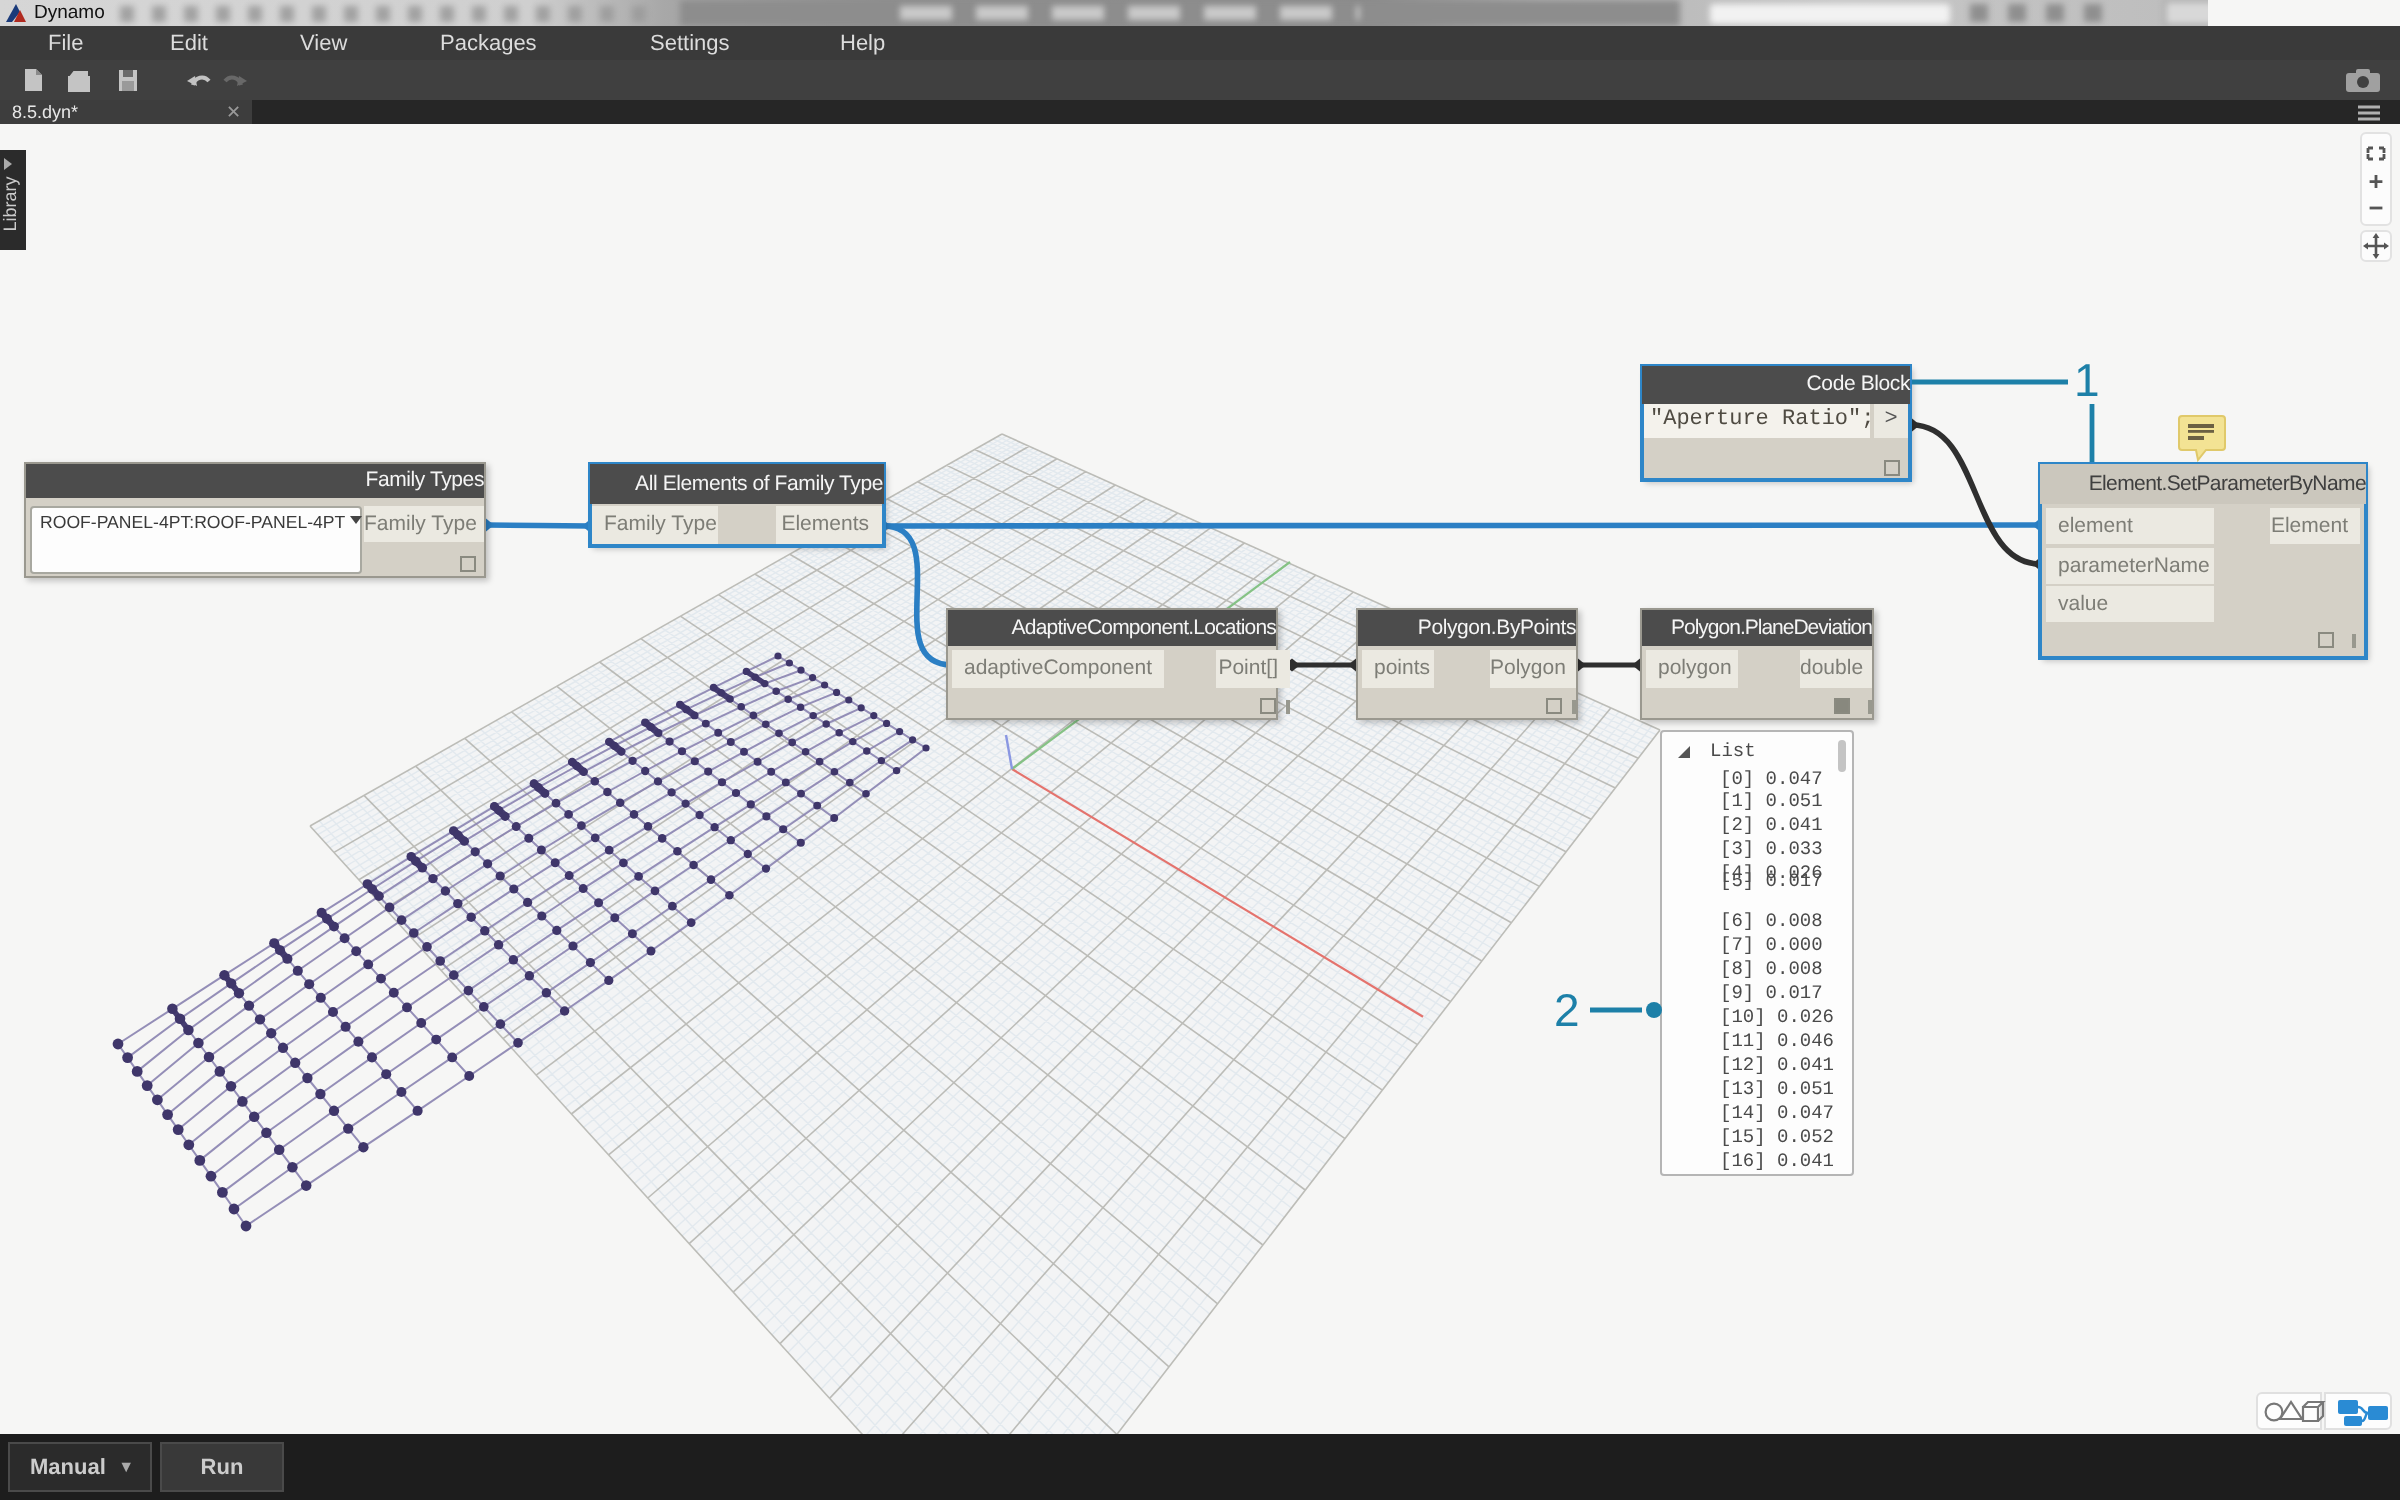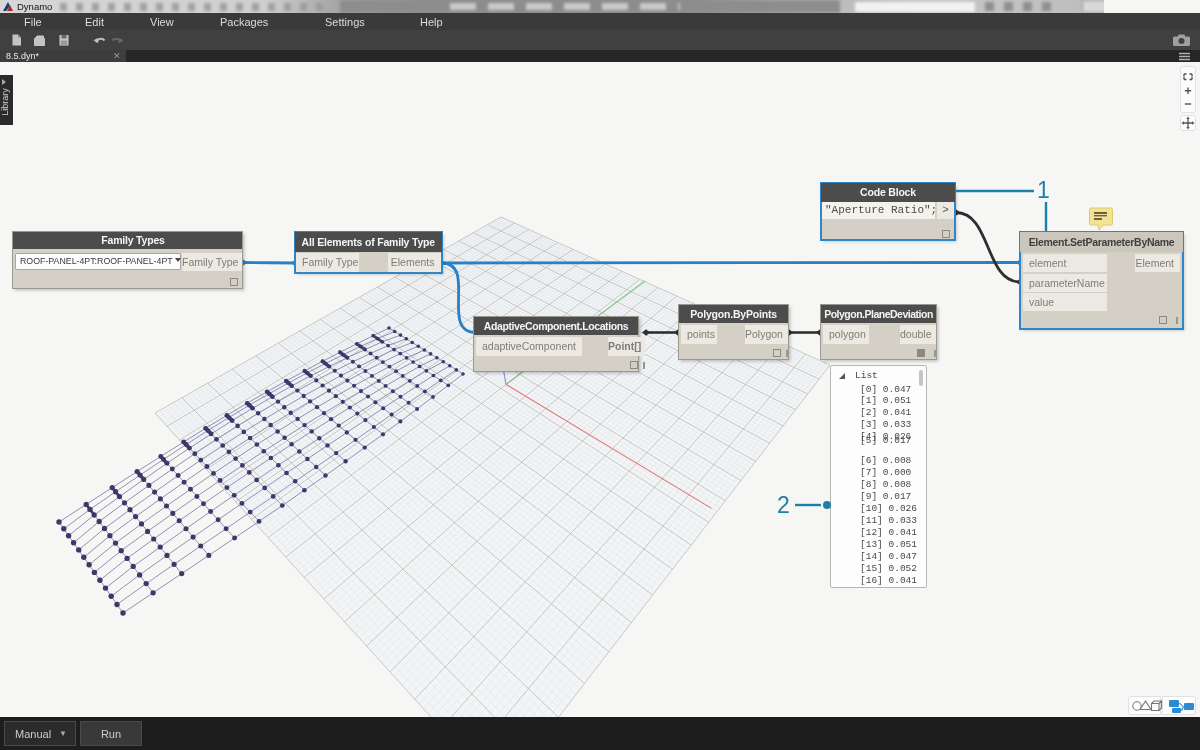--- a/index.html
+++ b/index.html
@@ -8,26 +8,26 @@
 
 
 #titlebar { left:0; top:0; width:1104px; height:13px; background:linear-gradient(90deg,#d6d6d6 0%,#cfcfcf 24%,#a8a8a8 30%,#8f8f8f 40%,#8a8a8a 62%,#b5b5b5 70%,#c6c6c6 84%,#bdbdbd 100%); overflow:hidden; z-index:50; }
 #titlebar .blur { position:absolute; filter:blur(1.6px); }
 #menubar { left:0; top:13px; width:1200px; height:17px; background:#3a3a3a; z-index:50; color:#dcdcdc; font-size:11px; }
 #menubar span { position:absolute; top:3px; }
 #toolbar { left:0; top:30px; width:1200px; height:20px; background:#404040; z-index:50; }
 #tabbar { left:0; top:50px; width:1200px; height:12px; background:#262626; z-index:50; }
 #tab { position:absolute; left:0; top:0; width:126px; height:12px; background:#3d3d3d; color:#e8e8e8; font-size:9px; }
 #bottombar { left:0; top:717px; width:1200px; height:33px; background:#1d1d1d; z-index:50; }
-.runbtn { position:absolute; font-size:11px; color:#cccccc; }
+.runbtn { position:absolute; font-size:11px; color:#cccccc;font-weight:bold; }
 
 
 .node { position:absolute; background:#d4d0c6; border:1px solid #9a988f; box-shadow:1.5px 1.5px 3px rgba(0,0,0,0.22); z-index:10; }
 .node.sel { border:none; outline:2.5px solid #2e86c8; outline-offset:-1px; }
-.nhead { position:absolute; left:0; top:0; width:100%; background:#4c4c4c; color:#f5f5f5; font-size:10.5px; letter-spacing:-0.2px; font-weight:bold; text-align:center; white-space:nowrap; }
+.nhead { position:absolute; left:0; top:0; width:100%; background:#4c4c4c; color:#f5f5f5; font-size:10.5px; letter-spacing:-0.2px; font-weight:normal; text-align:right; white-space:nowrap; }
 .port { position:absolute; background:#ebe9e1; color:#7d7d76; font-size:10.5px; line-height:18px; white-space:nowrap; }
 .port.in { text-align:left; padding-left:6px; }
 .port.out { text-align:right; padding-right:6px; }
 .ncheck { position:absolute; width:8px; height:8px; border:1px solid #8a8a80; }
 .nlace { position:absolute; width:2px; height:7px; background:#98988e; }
 </style></head>
 <body>
 
 <svg class="abs" style="left:0;top:0;z-index:1" width="1200" height="750" viewBox="0 0 1200 750">
     <polygon points="155,413 501,217 830,365 500,793" fill="#f0f3f5" opacity="0.4"></polygon>
@@ -289,43 +289,43 @@
     <path d="M642 332.5L646 329.3L650 332.5L646 335.7Z" fill="#2f2f2f"></path>
     <path d="M674 332.5L678 329.3L682 332.5L678 335.7Z" fill="#2f2f2f"></path>
     <path d="M785 332.5L789 329.3L793 332.5L789 335.7Z" fill="#2f2f2f"></path>
     <path d="M816 332.5L820 329.3L824 332.5L820 335.7Z" fill="#2f2f2f"></path>
     <path d="M952 212.5L956 209.3L960 212.5L956 215.7Z" fill="#2f2f2f"></path>
     <path d="M1016 282L1020 278.8L1024 282L1020 285.2Z" fill="#2f2f2f"></path>
   </svg>
 
 <div class="node" style="left:12px;top:231px;width:231px;height:58px;">
   <div class="nhead" style="height:17px;line-height:17px;padding-left:11px;">Family Types</div>
-  <div style="position:absolute;left:2px;top:21px;width:166px;height:17px;background:#fdfdfd;border:1px solid #a8a8a0;border-radius:2px;font-size:8.8px;line-height:15px;color:#3a3a3a;padding-left:4px;white-space:nowrap;overflow:hidden;">ROOF-PANEL-4PT:ROOF-PANEL-4PT</div>
+  <div style="position:absolute;left:2px;top:21px;width:166px;height:34px;background:#fdfdfd;border:1px solid #a8a8a0;border-radius:2px;font-size:8.8px;line-height:15px;color:#3a3a3a;padding-left:4px;white-space:nowrap;overflow:hidden;">ROOF-PANEL-4PT:ROOF-PANEL-4PT</div>
   <div style="position:absolute;left:162px;top:26px;width:0;height:0;border-left:3.5px solid transparent;border-right:3.5px solid transparent;border-top:4px solid #444;"></div>
   <div class="port out" style="left:169px;top:21px;width:60px;height:18px;">Family Type</div>
   <div class="ncheck" style="left:217px;top:46px;"></div>
 </div>
 
 <div class="node sel" style="left:295px;top:231.5px;width:146.5px;height:41px;">
   <div class="nhead" style="height:20px;line-height:20px;">All Elements of Family Type</div>
   <div class="port in" style="left:1px;top:21px;width:63px;height:19px;line-height:19px;">Family Type</div>
   <div class="port out" style="left:93px;top:21px;width:52.5px;height:19px;line-height:19px;">Elements</div>
 </div>
 
 <div class="node sel" style="left:821px;top:183px;width:134px;height:57px;">
   <div class="nhead" style="height:19px;line-height:19px;">Code Block</div>
   <div style="position:absolute;left:1px;top:19px;width:113px;height:17px;background:#f4f2ec;font-family:'Liberation Mono',monospace;font-size:11px;line-height:17px;color:#4f4b42;padding-left:3px;white-space:nowrap;">"Aperture Ratio";</div>
   <div style="position:absolute;left:116px;top:19px;width:17px;height:17px;background:#ebe9e1;font-family:'Liberation Mono',monospace;font-size:11px;line-height:17px;color:#555;text-align:center;">&gt;</div>
   <div class="ncheck" style="left:121px;top:47px;"></div>
 </div>
 
-<div class="node" style="left:473px;top:304px;width:166px;height:56px;margin-top:12px;">
+<div class="node" style="left:473px;top:304px;width:166px;height:56px;">
   <div class="nhead" style="height:18px;line-height:18px;letter-spacing:-0.4px;">AdaptiveComponent.Locations</div>
   <div class="port in" style="left:2px;top:20px;width:106px;height:19px;line-height:19px;">adaptiveComponent</div>
-  <div class="port out" style="left:134px;top:20px;width:37px;height:19px;line-height:19px;font-weight:bold;">Point[]</div>
+  <div class="port out" style="left:134px;top:20px;width:37px;height:19px;line-height:19px;">Point[]</div>
   <div class="ncheck" style="left:156px;top:44px;"></div>
   <div class="nlace" style="left:169px;top:44.5px;"></div>
 </div>
 
 <div class="node" style="left:678px;top:304px;width:111px;height:56px;">
   <div class="nhead" style="height:18px;line-height:18px;">Polygon.ByPoints</div>
   <div class="port in" style="left:2px;top:20px;width:36px;height:19px;line-height:19px;">points</div>
   <div class="port out" style="left:66px;top:20px;width:43px;height:19px;line-height:19px;">Polygon</div>
   <div class="ncheck" style="left:94px;top:44px;"></div>
   <div class="nlace" style="left:107px;top:44.5px;"></div>
@@ -373,21 +373,21 @@
   <div style="position:absolute;left:29px;top:29.4px;">[1] 0.051</div>
   <div style="position:absolute;left:29px;top:41.4px;">[2] 0.041</div>
   <div style="position:absolute;left:29px;top:53.4px;">[3] 0.033</div>
   <div style="position:absolute;left:29px;top:65.3px;">[4] 0.026</div>
   <div style="position:absolute;left:29px;top:69px;">[5] 0.017</div>
   <div style="position:absolute;left:29px;top:89.2px;">[6] 0.008</div>
   <div style="position:absolute;left:29px;top:101.1px;">[7] 0.000</div>
   <div style="position:absolute;left:29px;top:113.1px;">[8] 0.008</div>
   <div style="position:absolute;left:29px;top:125.1px;">[9] 0.017</div>
   <div style="position:absolute;left:29px;top:137.0px;">[10] 0.026</div>
-  <div style="position:absolute;left:29px;top:149.0px;">[11] 0.033</div>
+  <div style="position:absolute;left:29px;top:149.0px;">[11] 0.046</div>
   <div style="position:absolute;left:29px;top:160.9px;">[12] 0.041</div>
   <div style="position:absolute;left:29px;top:172.9px;">[13] 0.051</div>
   <div style="position:absolute;left:29px;top:184.8px;">[14] 0.047</div>
   <div style="position:absolute;left:29px;top:196.8px;">[15] 0.052</div>
   <div style="position:absolute;left:29px;top:208.7px;">[16] 0.041</div>
 
 </div>
 
 <div class="abs" style="left:0;top:75px;width:13px;height:50px;background:#2b2b2b;z-index:11;">
   <div style="position:absolute;left:2px;top:4px;width:0;height:0;border-top:3px solid transparent;border-bottom:3px solid transparent;border-left:4px solid #aaa;"></div>

